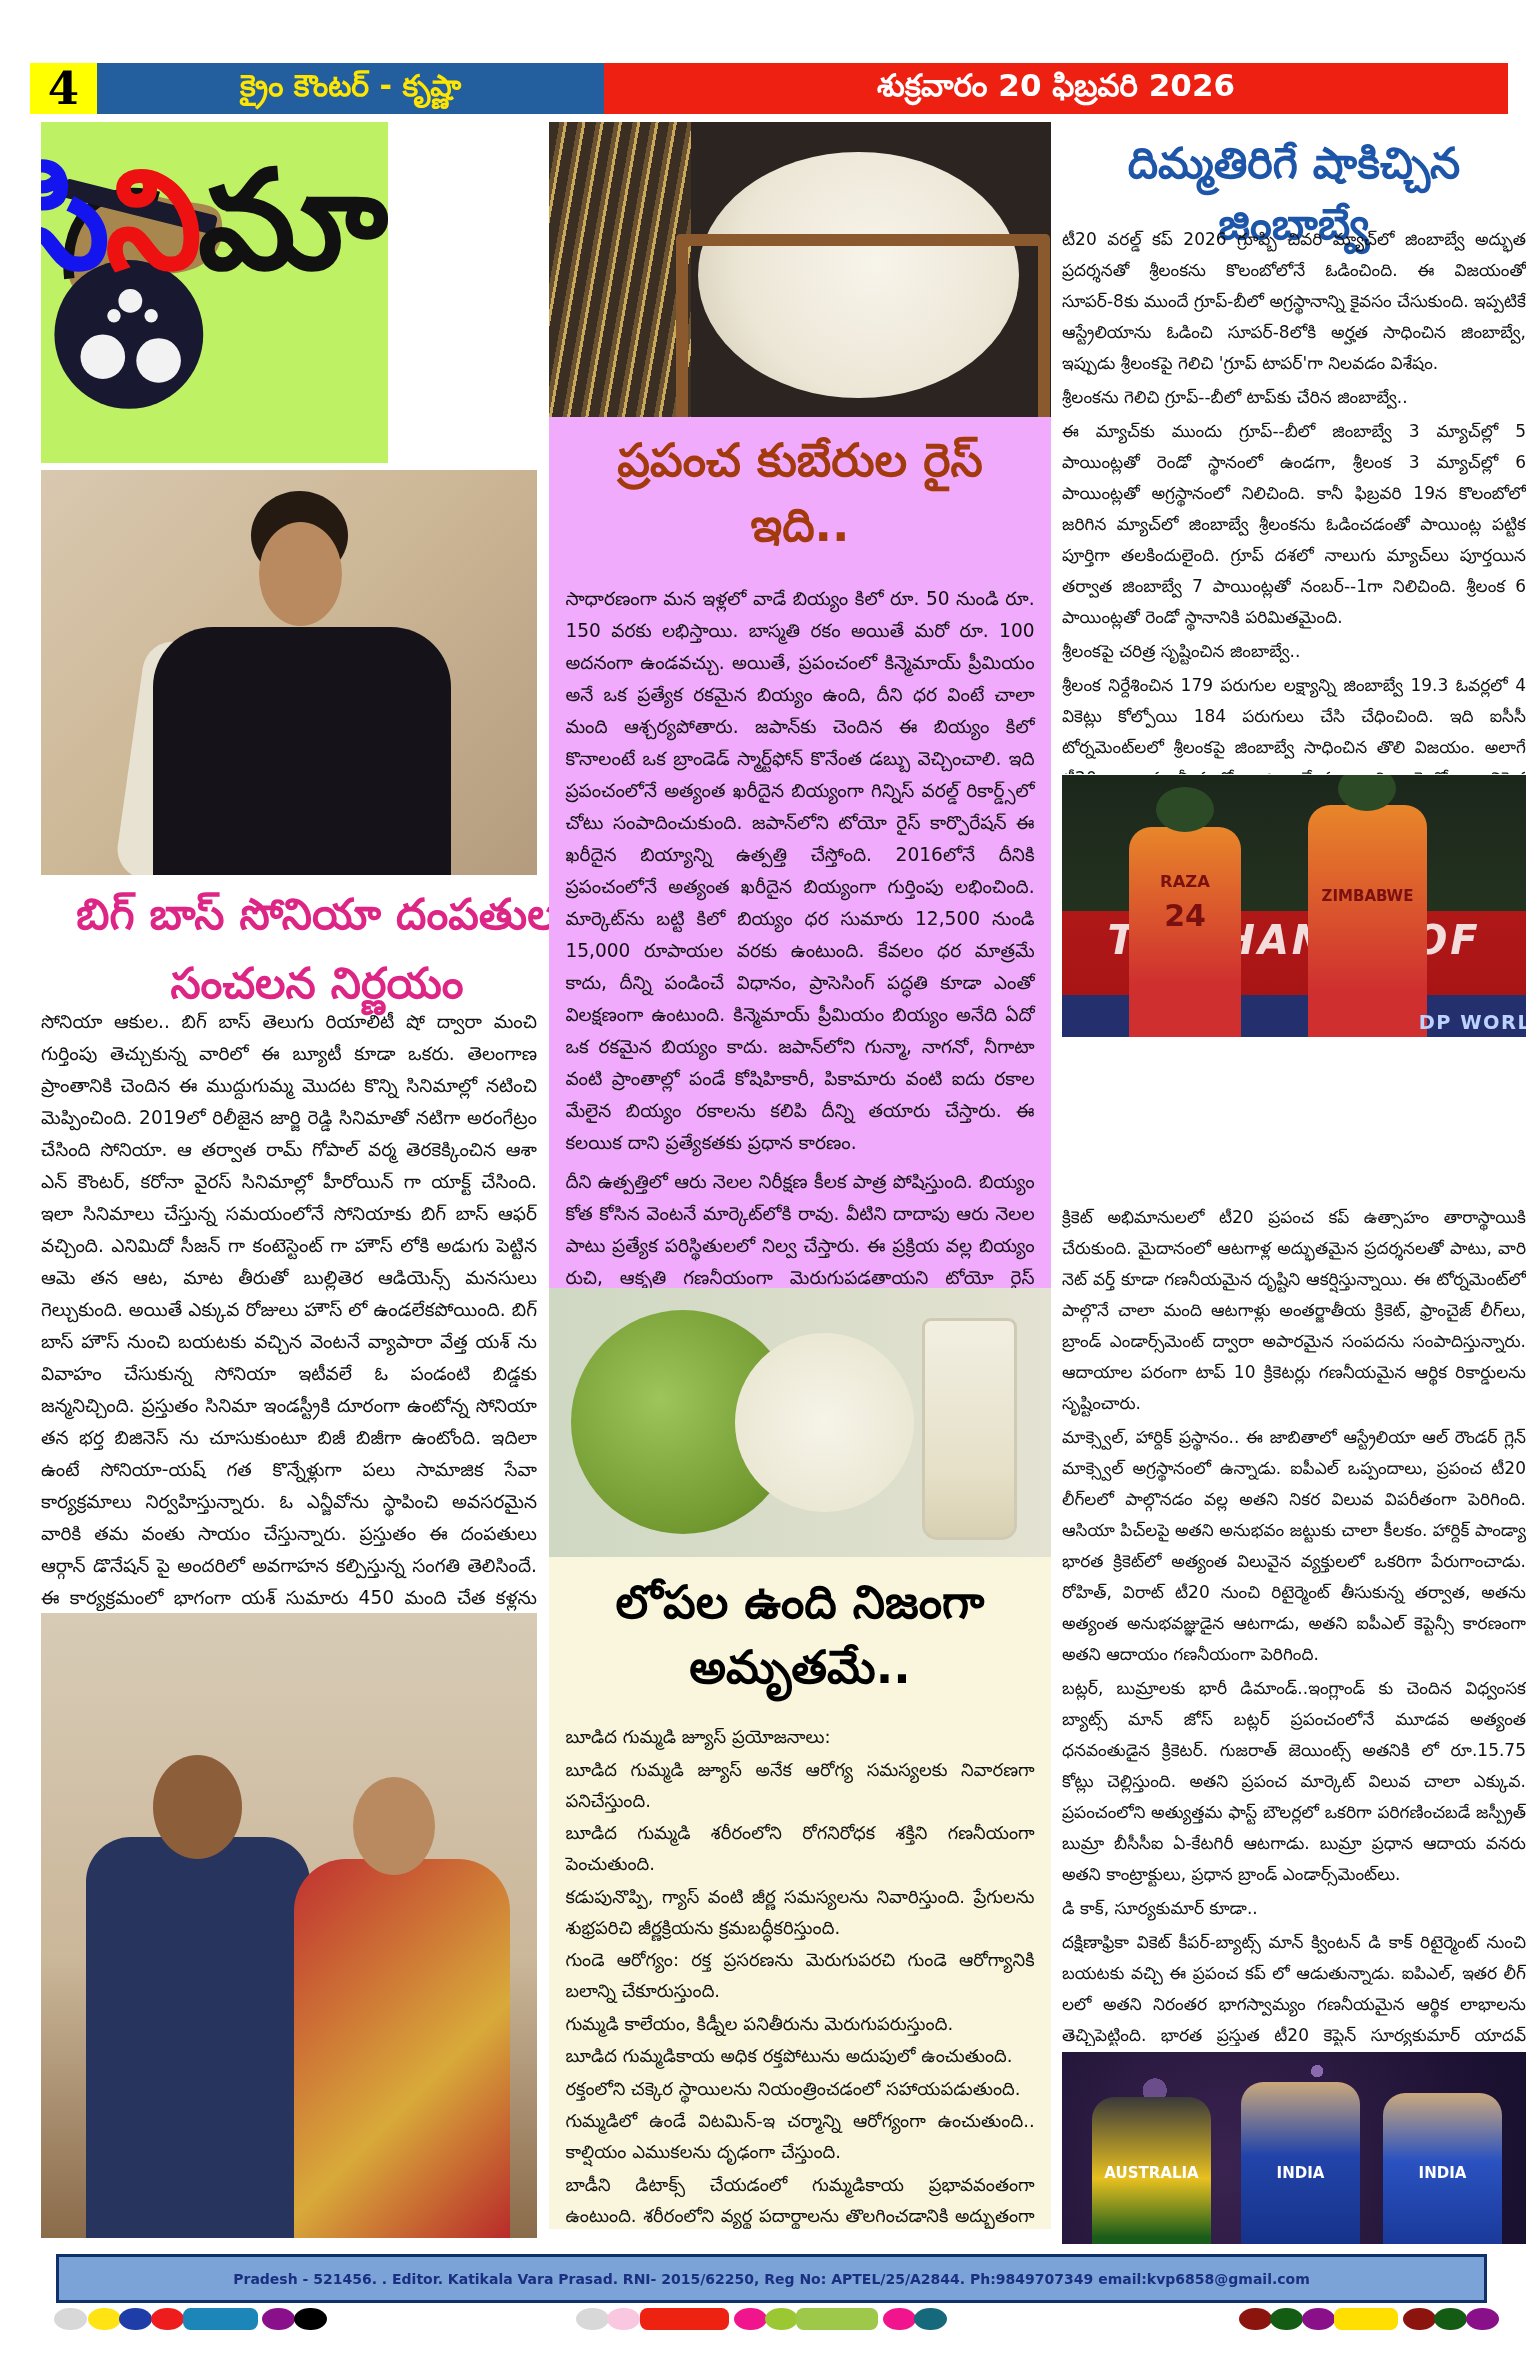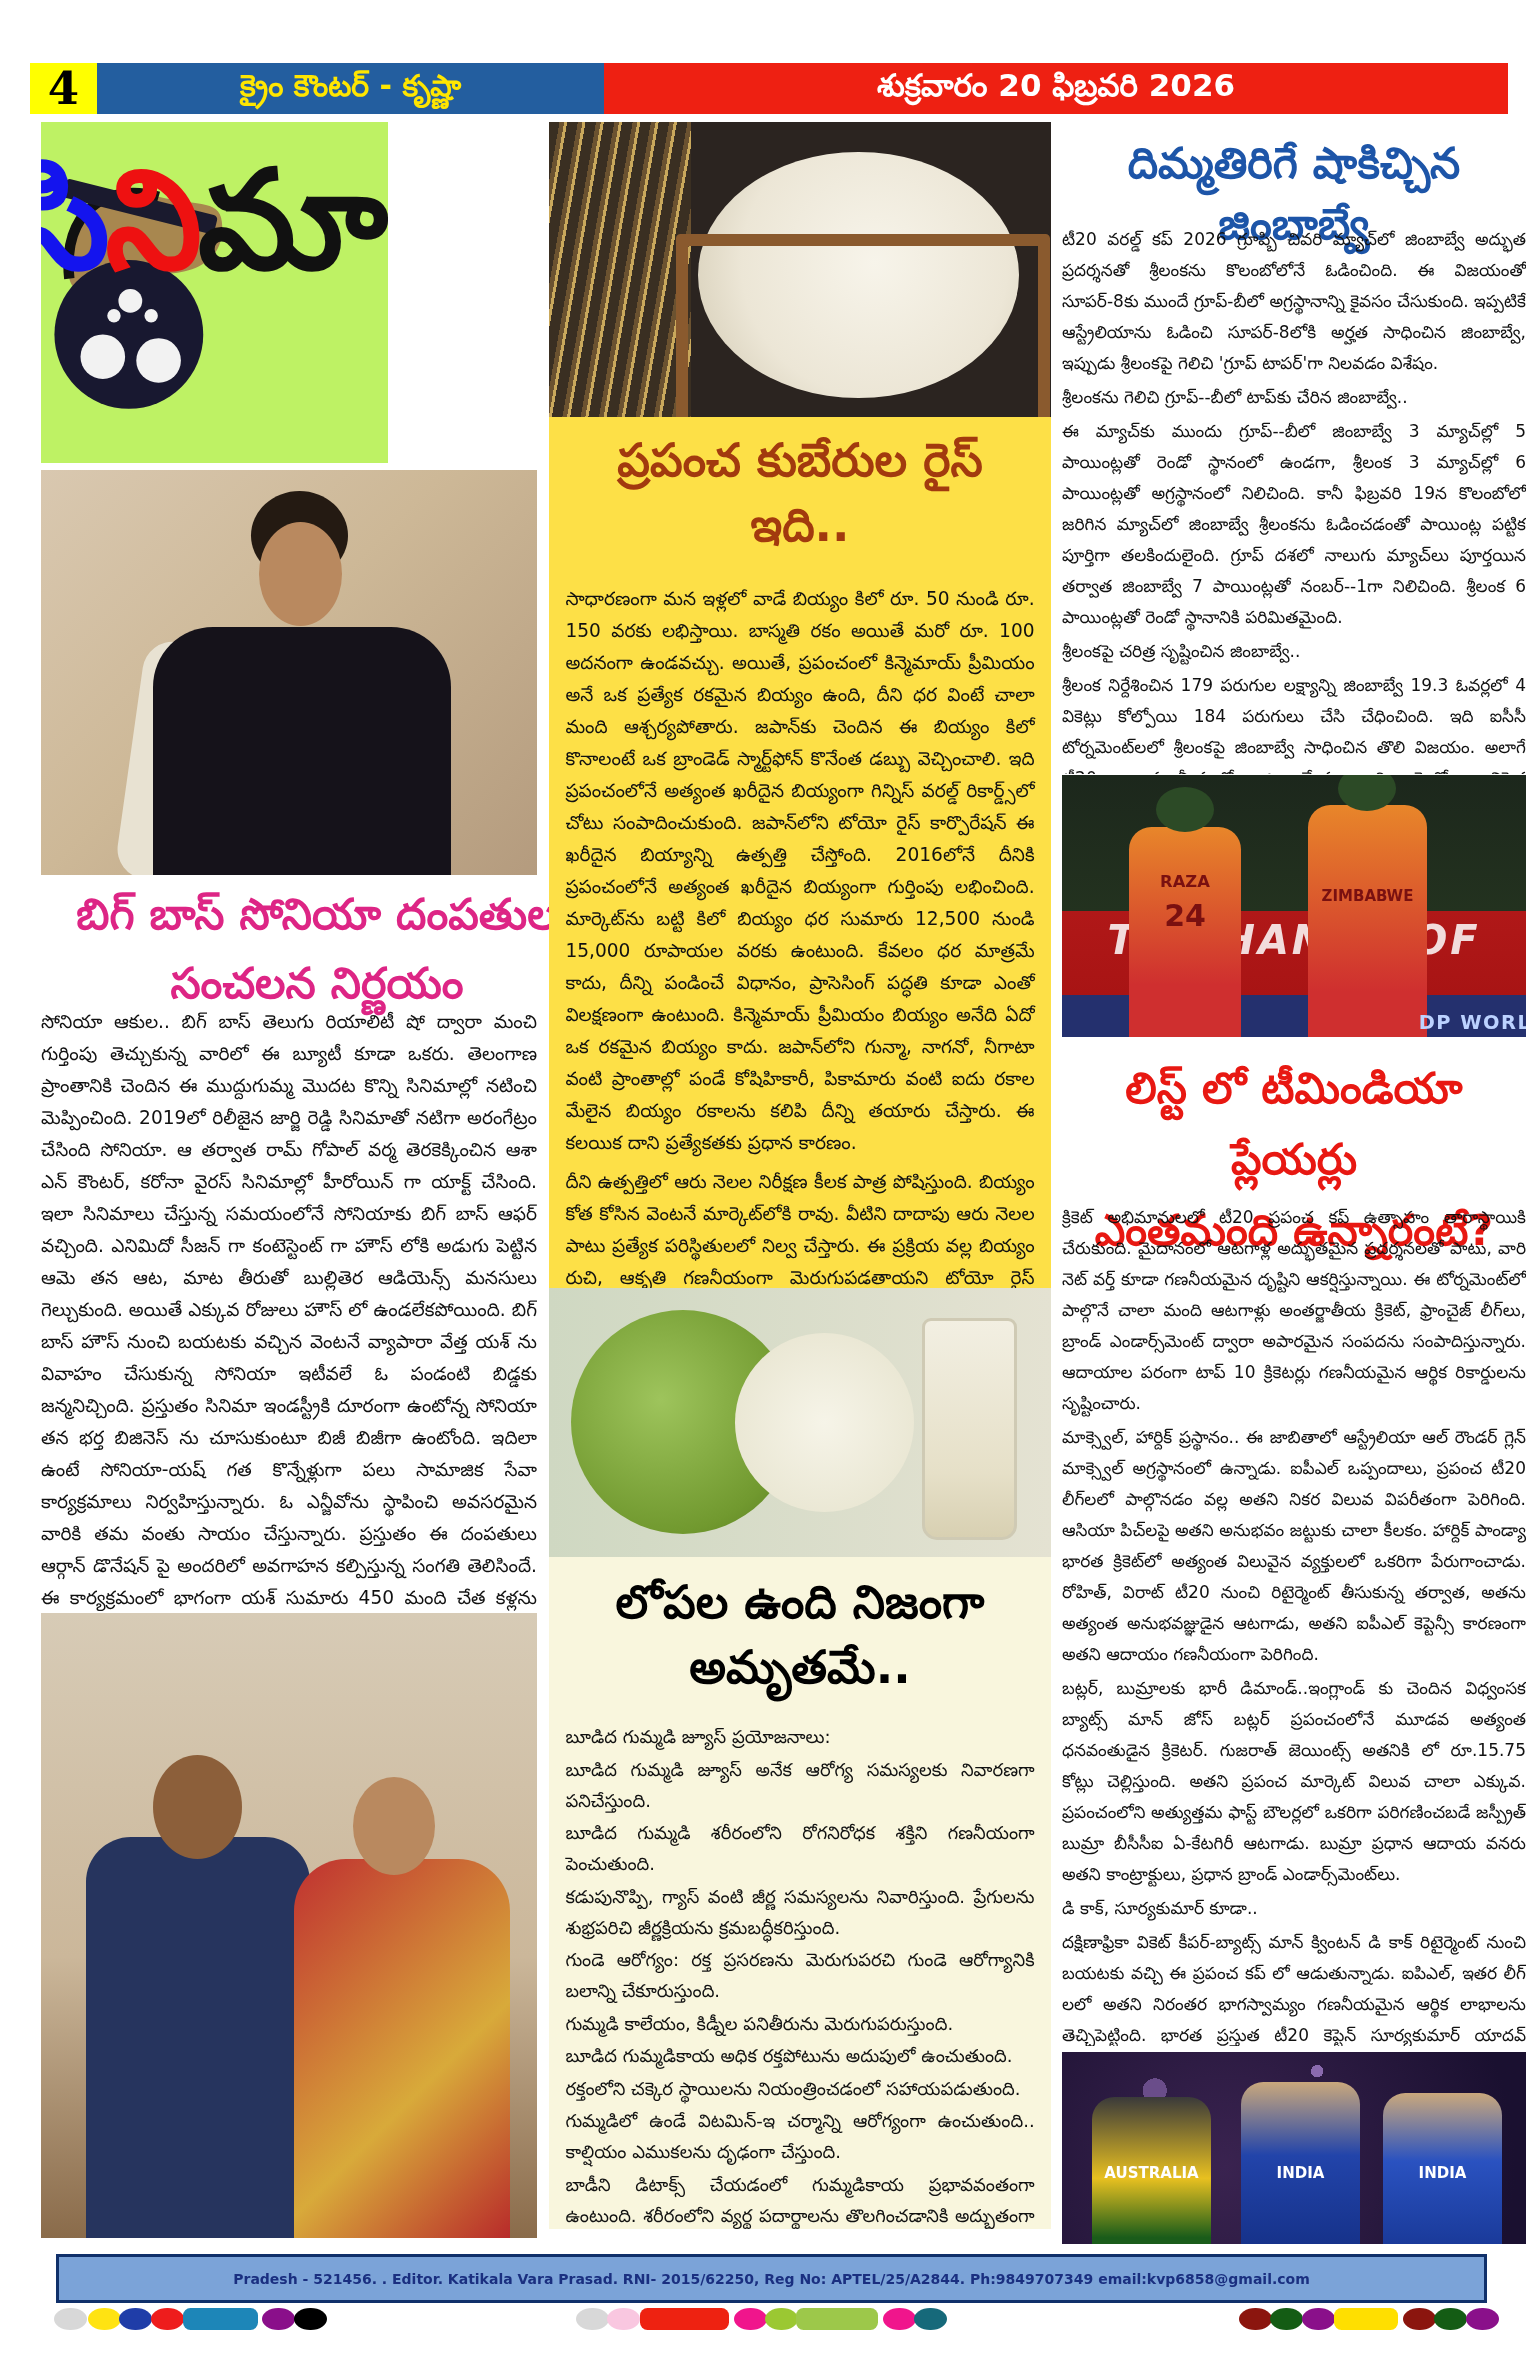--- a/index.html
+++ b/index.html
@@ -78,21 +78,21 @@
   #cricket2 .t2{left:179px;top:30px;width:119px;height:163px;background:linear-gradient(180deg,#caa87c 0%,#2244aa 45%,#16328a 100%);}
   #cricket2 .t3{left:321px;top:41px;width:119px;height:151px;background:linear-gradient(180deg,#caa87c 0%,#2a52c0 45%,#1a3a9a 100%);}
   #cricket2 .tag{position:absolute;color:#ffffff;font-size:15px;font-weight:bold;text-align:center;width:119px;}
 
   
   .headline{font-weight:bold;text-align:center;}
   #left-headline{left:41px;top:880px;width:496px;height:123px;color:#dd2585;font-size:43px;line-height:69px;margin-left:28px;}
   #left-body{left:41px;top:1006px;width:496px;height:605px;font-size:18.6px;line-height:32px;
              text-align:justify;overflow:hidden;}
 
-  #mid-art1{left:549px;top:417px;width:502px;height:1008px;background:#fde047;box-sizing:border-box;
+  #mid-art1{left:549px;top:417px;width:502px;height:1008px;background:#f0abfc;box-sizing:border-box;
             padding:10.4px 16.4px;overflow:hidden;}
   #mid-art1 .headline{color:#a23a0e;font-size:46px;margin:6px 0 19.4px 0;}
   #mid-art1 p{font-size:18.6px;line-height:32px;text-align:justify;margin:0 0 7.5px 0;}
 
   #mid-art2{left:549px;top:1557px;width:502px;height:672px;background:#f9f6dd;box-sizing:border-box;
             padding:6px 16.4px;overflow:hidden;}
   #mid-art2 .headline{color:#000000;font-size:46px;margin:12px 0 16.4px 0;}
   #mid-art2 .line{font-size:18px;line-height:31px;text-align:justify;margin:0 0 1.5px 0;}
 
   #right-h1{left:1062px;top:138px;width:464px;height:78px;color:#1d55a8;font-size:43px;}
@@ -202,24 +202,20 @@
       <div class="jersey-label" style="left:0;top:45px;width:112px;font-size:16.4px;">RAZA</div>
       <div class="jersey-label" style="left:0;top:71px;width:112px;font-size:30px;">24</div>
     </div>
     <div class="c-player pl2">
       <div class="jersey-label" style="left:0;top:82px;width:119px;font-size:15px;">ZIMBABWE</div>
     </div>
     <div class="helmet h1"></div>
     <div class="helmet h2"></div>
     <div class="strip">DP WORLD</div>
   </div>
-  <div class="abs headline" id="right-h2">
-    <div>లిస్ట్ లో టీమిండియా ప్లేయర్లు</div>
-    <div>ఎంతమంది ఉన్నారంటే?</div>
-  </div>
   <div class="abs" id="right-b2">
     <p>క్రికెట్ అభిమానులలో టీ20 ప్రపంచ కప్ ఉత్సాహం తారాస్థాయికి చేరుకుంది. మైదానంలో ఆటగాళ్ల అద్భుతమైన ప్రదర్శనలతో పాటు, వారి నెట్ వర్త్ కూడా గణనీయమైన దృష్టిని ఆకర్షిస్తున్నాయి. ఈ టోర్నమెంట్‌లో పాల్గొనే చాలా మంది ఆటగాళ్లు అంతర్జాతీయ క్రికెట్, ఫ్రాంచైజ్ లీగ్‌లు, బ్రాండ్ ఎండార్స్‌మెంట్ ద్వారా అపారమైన సంపదను సంపాదిస్తున్నారు. ఆదాయాల పరంగా టాప్ 10 క్రికెటర్లు గణనీయమైన ఆర్థిక రికార్డులను సృష్టించారు.</p>
     <p>మాక్స్వెల్, హార్దిక్ ప్రస్థానం.. ఈ జాబితాలో ఆస్ట్రేలియా ఆల్ రౌండర్ గ్లెన్ మాక్స్వెల్ అగ్రస్థానంలో ఉన్నాడు. ఐపీఎల్ ఒప్పందాలు, ప్రపంచ టీ20 లీగ్‌లలో పాల్గొనడం వల్ల అతని నికర విలువ విపరీతంగా పెరిగింది. ఆసియా పిచ్‌లపై అతని అనుభవం జట్టుకు చాలా కీలకం. హార్దిక్ పాండ్యా భారత క్రికెట్‌లో అత్యంత విలువైన వ్యక్తులలో ఒకరిగా పేరుగాంచాడు. రోహిత్, విరాట్ టీ20 నుంచి రిటైర్మెంట్ తీసుకున్న తర్వాత, అతను అత్యంత అనుభవజ్ఞుడైన ఆటగాడు, అతని ఐపీఎల్ కెప్టెన్సీ కారణంగా అతని ఆదాయం గణనీయంగా పెరిగింది.</p>
     <p>బట్లర్, బుమ్రాలకు భారీ డిమాండ్..ఇంగ్లాండ్ కు చెందిన విధ్వంసక బ్యాట్స్ మాన్ జోస్ బట్లర్ ప్రపంచంలోనే మూడవ అత్యంత ధనవంతుడైన క్రికెటర్. గుజరాత్ జెయింట్స్ అతనికి  లో రూ.15.75 కోట్లు చెల్లిస్తుంది. అతని ప్రపంచ మార్కెట్ విలువ చాలా ఎక్కువ. ప్రపంచంలోని అత్యుత్తమ ఫాస్ట్ బౌలర్లలో ఒకరిగా పరిగణించబడే జస్ప్రీత్ బుమ్రా బీసీసీఐ ఏ-కేటగిరీ ఆటగాడు. బుమ్రా ప్రధాన ఆదాయ వనరు అతని కాంట్రాక్టులు, ప్రధాన బ్రాండ్ ఎండార్స్‌మెంట్‌లు.</p>
     <p>డి కాక్, సూర్యకుమార్ కూడా..</p>
     <p>దక్షిణాఫ్రికా వికెట్ కీపర్-బ్యాట్స్ మాన్ క్వింటన్ డి కాక్ రిటైర్మెంట్ నుంచి బయటకు వచ్చి ఈ ప్రపంచ కప్ లో ఆడుతున్నాడు. ఐపిఎల్, ఇతర లీగ్ లలో అతని నిరంతర భాగస్వామ్యం గణనీయమైన ఆర్థిక లాభాలను తెచ్చిపెట్టింది. భారత ప్రస్తుత టీ20 కెప్టెన్ సూర్యకుమార్ యాదవ్ ఆదాయంలో డి కాక్ తో పోల్చదగినవాడు. అతను ఇప్పుడు ప్రపంచ క్రికెట్ లో అతిపెద్ద వాణిజ్య బ్రాండ్లలో ఒకడు, ముంబై ఇండియన్స్ నుంచి రూ. 16.35 కోట్లు అందుకుంటున్నాడు.</p>
 
   </div>
   <div class="abs photo" id="cricket2">
     <div class="c-player t1"></div>

